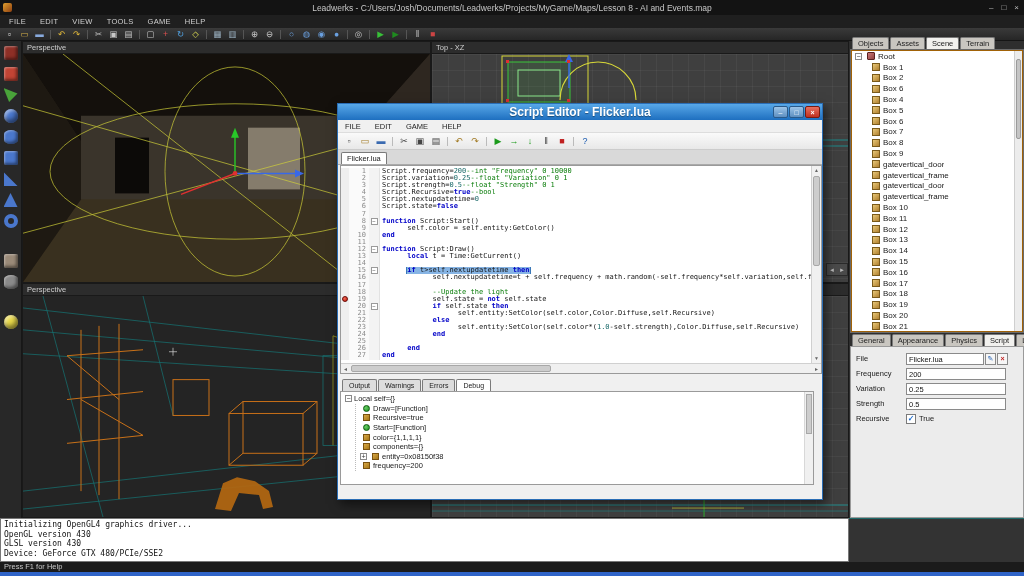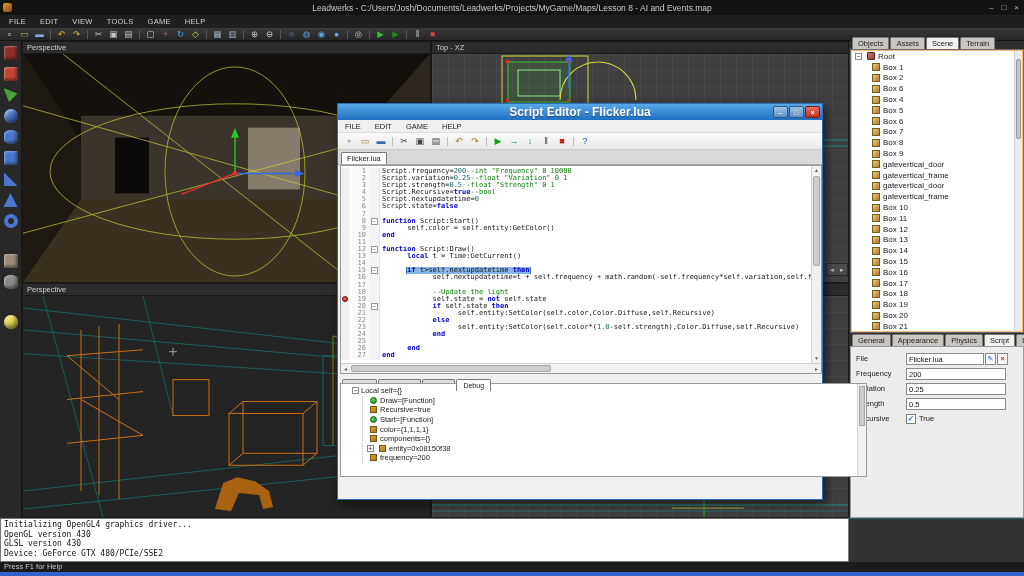--- a/index.html
+++ b/index.html
@@ -45,21 +45,21 @@
 .vp-mini-scroll span{flex:1;display:flex;align-items:center;justify-content:center;font-size:6px;color:#bbb;}
 .mini-left::before{content:"◄";}
 .mini-right::before{content:"►";}
 
 
 .rpanel-top{position:absolute;left:850px;top:36px;width:174px;height:297px;}
 .rpanel-bottom{position:absolute;left:850px;top:333px;width:174px;height:185px;}
 .tabbar{display:flex;align-items:flex-end;height:13px;padding-left:2px;gap:1px;}
 .tab{background:#c9c6c0;border:1px solid #7a7a7a;border-bottom:none;border-radius:2px 2px 0 0;font-size:7.5px;color:#222;padding:1px 5px;line-height:9px;white-space:nowrap;}
 .tab.active{background:#f2f1ee;position:relative;z-index:2;}
-.tree-wrap{position:absolute;left:0;top:13px;right:0;bottom:0;background:#fdba74;border:1px solid #6a6a6a;}
+.tree-wrap{position:absolute;left:0;top:13px;right:0;bottom:0;background:#a16207;border:1px solid #6a6a6a;}
 .tree{position:absolute;left:1px;top:1px;right:9px;bottom:1px;overflow:hidden;background:#fff;}
 .tree-scrollbar{position:absolute;right:1px;top:1px;bottom:1px;width:8px;background:#ececec;border-left:1px solid #cfcfcf;}
 .tree-scrollbar .thumb{position:absolute;left:1px;right:1px;top:8px;height:80px;background:#c4c4c4;border:1px solid #9a9a9a;border-radius:2px;}
 .tree-row{display:flex;align-items:center;height:10.8px;font-size:8px;color:#1a1a1a;padding-left:3px;white-space:nowrap;}
 .tree-row.child{padding-left:17px;}
 .tree-icon{width:8px;height:8px;margin:0 3px;flex:none;}
 .cube-icon{background:linear-gradient(135deg,#e8c878,#b08030);border:1px solid #7a5a1a;}
 .root-icon{background:linear-gradient(135deg,#c87878,#904040);border:1px solid #5a2020;border-radius:1px;}
 .expander{width:7px;height:7px;border:1px solid #8a8a8a;background:#fff;color:#333;font-size:7px;line-height:5px;text-align:center;flex:none;margin-right:2px;}
 .tree-label{overflow:hidden;text-overflow:ellipsis;}
@@ -116,21 +116,21 @@
 .arr.up::before{content:"▲";} .arr.down::before{content:"▼";}
 .vthumb{position:absolute;left:1px;right:1px;top:10px;height:90px;background:#cdcdcd;border:1px solid #a8a8a8;border-radius:2px;}
 .hscroll{position:absolute;left:0;right:0;bottom:0;height:10px;background:#f0f0f0;border-top:1px solid #d0d0d0;}
 .hscroll .arr{position:absolute;top:0;bottom:0;width:9px;font-size:5px;color:#666;text-align:center;line-height:10px;}
 .arr.left{left:0;} .arr.right{right:0;}
 .arr.left::before{content:"◄";} .arr.right::before{content:"►";}
 .hthumb{position:absolute;left:10px;top:1px;bottom:1px;width:200px;background:#cdcdcd;border:1px solid #a8a8a8;border-radius:2px;}
 .se-outtabs{position:absolute;left:2px;top:274px;height:13px;display:flex;align-items:flex-end;gap:1px;padding-left:2px;}
 .se-outtabs .tab{font-size:7px;padding:1px 6px;background:#ddd;}
 .se-outtabs .tab.active{background:#fff;}
-.debug-panel{position:absolute;left:2px;top:279px;width:527px;height:94px;background:#fff;border:1px solid #9a9a9a;overflow:hidden;padding:2px 0 0 11px;}
+.debug-panel{position:absolute;left:2px;top:287px;width:474px;height:94px;background:#fff;border:1px solid #9a9a9a;overflow:hidden;padding:2px 0 0 4px;}
 .dbg-scrollbar{position:absolute;right:0;top:0;bottom:0;width:9px;background:#f0f0f0;border-left:1px solid #d8d8d8;}
 .dbg-scrollbar .thumb{position:absolute;left:1px;right:1px;top:2px;height:40px;background:#cdcdcd;border:1px solid #a8a8a8;}
 .dbg-row{display:flex;align-items:center;height:9.6px;font-size:7.5px;color:#1a1a1a;white-space:nowrap;}
 .dbg-children{margin-left:10px;border-left:1px dotted #bbb;padding-left:4px;}
 .dbg-icon{width:7px;height:7px;background:linear-gradient(135deg,#d8a848,#a87818);border:1px solid #7a5210;margin:0 3px;flex:none;}
 .dbg-icon.fn{border-radius:50%;background:radial-gradient(circle at 35% 35%,#6ad06a,#1a8a1a);border:1px solid #0a5a0a;}
 .se-status{position:absolute;left:0;right:0;bottom:0;height:14px;background:#f0f0f0;border-top:1px solid #bbb;display:flex;align-items:center;padding:1px 2px;}
 .se-status-cell{width:90px;height:10px;border:1px solid #b0b0b0;background:#ececec;font-size:7.5px;color:#222;line-height:9px;padding-left:3px;box-shadow:inset 1px 1px 1px rgba(0,0,0,.1);}
 </style>
 </head>

